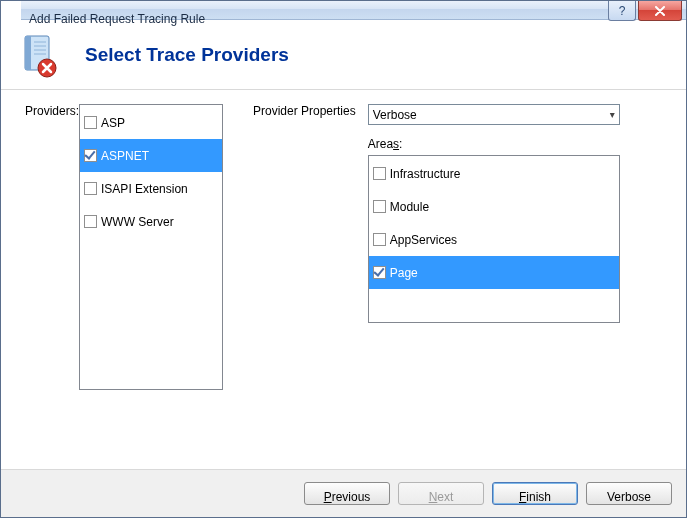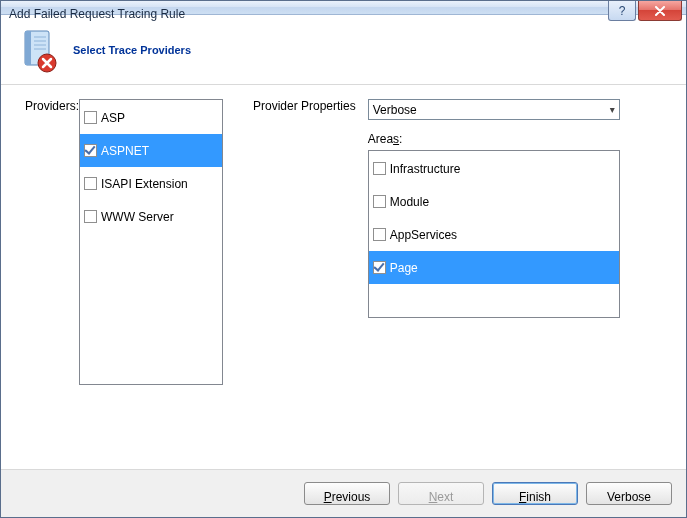--- a/index.html
+++ b/index.html
@@ -6,22 +6,23 @@
   html, body { margin: 0; padding: 0; background: #6b84a8; }
   .window {
     width: 687px; height: 518px; background: #fff;
     border: 1px solid #5a6e8c; margin: 0; position: relative;
     box-shadow: 0 0 8px rgba(0,0,0,0.3);
   }
   .titlebar {
     height: 14px;
     background: linear-gradient(to bottom, #eaf1fb 0%, #d7e4f5 45%, #c4d6ee 46%, #cddff3 100%);
     border-bottom: 1px solid #9fb6d4;
-    display: flex; align-items: center; padding: 12px 0 0 8px;
+    display: flex; align-items: center; padding: 18px 0 0 8px;
     position: relative;
+    margin-left: 20px;
   }
   .titlebar .title { color: #1a2b44; font-size: 12px; }
   .winbtns { position: absolute; right: 4px; top: 0; display: flex; }
   .winbtn {
     width: 28px; height: 20px; margin-left: 2px;
     border: 1px solid #6a7ea0; border-top: none;
     border-radius: 0 0 3px 3px;
     display: flex; align-items: center; justify-content: center;
     background: linear-gradient(to bottom, #e8f0fb, #c7d9f1);
   }
@@ -29,21 +30,21 @@
     width: 44px;
     background: linear-gradient(to bottom, #f6a6a0 0%, #e6766e 45%, #d34338 46%, #e25b4f 100%);
     border-color: #8b3a33;
   }
   .winbtn svg { display: block; }
   .header {
     height: 70px; background: #fff; border-bottom: 1px solid #d9d9d9;
     display: flex; align-items: center; padding: 0 18px;
   }
   .header-icon { width: 36px; height: 42px; margin-right: 18px; position: relative; }
-  .header h1 { font-size: 11px; font-weight: bold; color: #003399; margin: 0; }
+  .header h1 { font-size: 19px; font-weight: bold; color: #003399; margin: 12px; }
   .body { padding: 14px 24px 0 24px; display: flex; gap: 30px; }
   .col { display: flex; flex-direction: row; }
   .col.left { width: 198px; }
   .col.right { flex: 1; }
   .lbl { margin-bottom: 4px; }
   .listbox {
     border: 1px solid #828790; background: #fff; flex: 1; padding: 1px 0;
     height: 286px;
   }
   .listbox.providers { height: 286px; }

